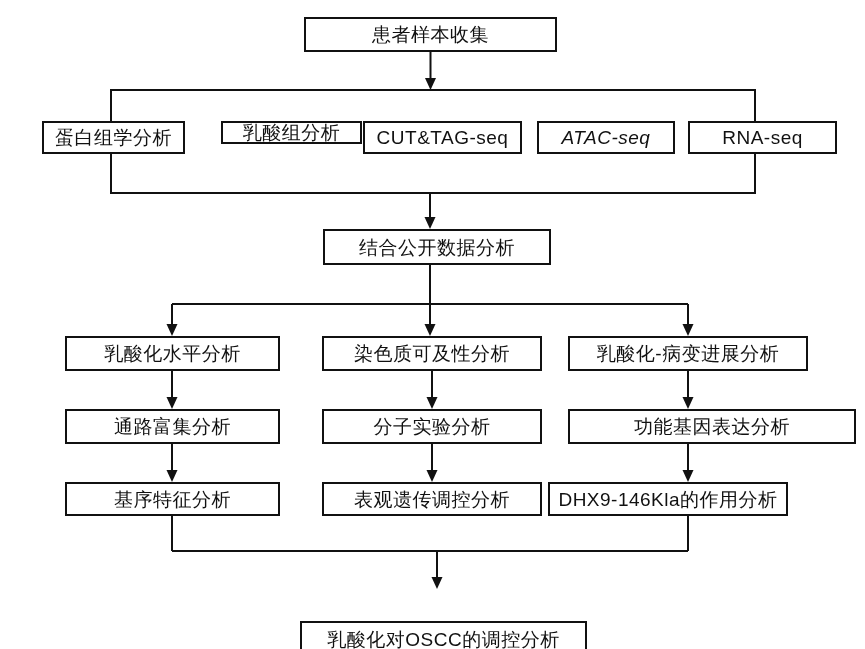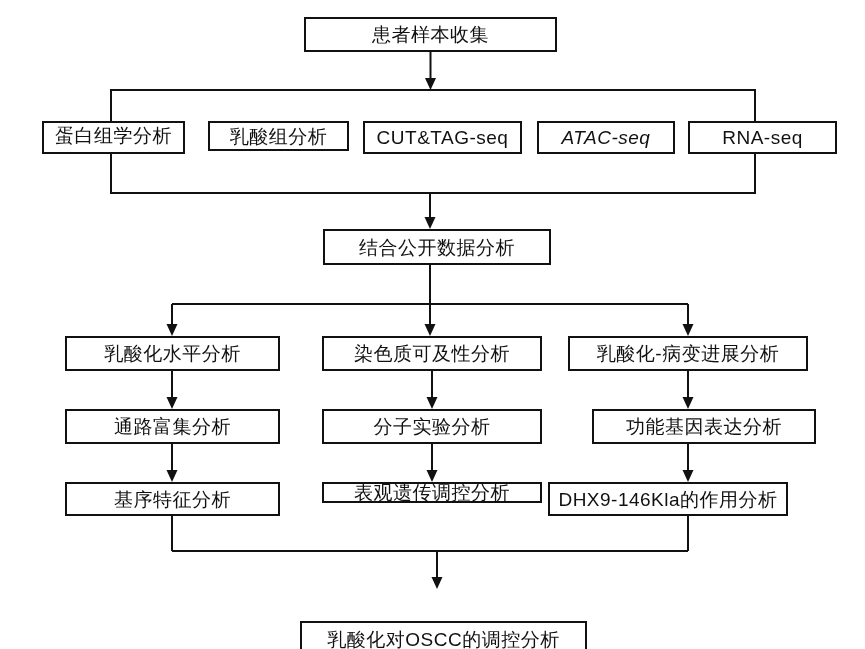--- a/index.html
+++ b/index.html
@@ -85,35 +85,35 @@
       <line x1="172" y1="516" x2="172" y2="551"></line>
       <line x1="688" y1="516" x2="688" y2="551"></line>
       <line x1="172" y1="551" x2="688" y2="551"></line>
       <line x1="437" y1="551" x2="437" y2="578"></line>
       <polygon points="437,589 431.5,577 442.5,577"></polygon>
     </g>
   </svg>
 
   <div class="node" style="left:304px;top:17px;width:253px;height:35px;text-align:center;">患者样本收集</div>
 
-  <div class="node" style="left:42px;top:121px;width:143px;height:33px;font-family:Liberation Mono, monospace;">蛋白组学分析</div>
-  <div class="node" style="left:208px;top:121px;width:141px;height:30px;">乳酸组分析</div>
+  <div class="node" style="left:42px;top:121px;width:143px;height:33px;">蛋白组学分析</div>
+  <div class="node" style="left:221px;top:121px;width:141px;height:23px;">乳酸组分析</div>
   <div class="node" style="left:363px;top:121px;width:159px;height:33px;">CUT&amp;TAG-seq</div>
   <div class="node" style="left:537px;top:121px;width:138px;height:33px;font-style:italic;">ATAC-seq</div>
   <div class="node" style="left:688px;top:121px;width:149px;height:33px;">RNA-seq</div>
 
   <div class="node" style="left:323px;top:229px;width:228px;height:36px;">结合公开数据分析</div>
 
   <div class="node" style="left:65px;top:336px;width:215px;height:35px;">乳酸化水平分析</div>
   <div class="node" style="left:322px;top:336px;width:220px;height:35px;">染色质可及性分析</div>
   <div class="node" style="left:568px;top:336px;width:240px;height:35px;">乳酸化-病变进展分析</div>
 
   <div class="node" style="left:65px;top:409px;width:215px;height:35px;">通路富集分析</div>
   <div class="node" style="left:322px;top:409px;width:220px;height:35px;">分子实验分析</div>
-  <div class="node" style="left:592px;top:409px;width:224px;height:35px;">功能基因表达分析</div>
+  <div class="node" style="left:568px;top:409px;width:288px;height:35px;">功能基因表达分析</div>
 
   <div class="node" style="left:65px;top:482px;width:215px;height:34px;">基序特征分析</div>
-  <div class="node" style="left:322px;top:482px;width:220px;height:21px;">表观遗传调控分析</div>
+  <div class="node" style="left:322px;top:482px;width:220px;height:34px;">表观遗传调控分析</div>
   <div class="node" style="left:548px;top:482px;width:240px;height:34px;">DHX9-146Kla的作用分析</div>
 
   <div class="node" style="left:300px;top:589px;width:287px;height:36px;margin-top:32px;">乳酸化对OSCC的调控分析</div>
 
 </div>
 
 </body></html>

